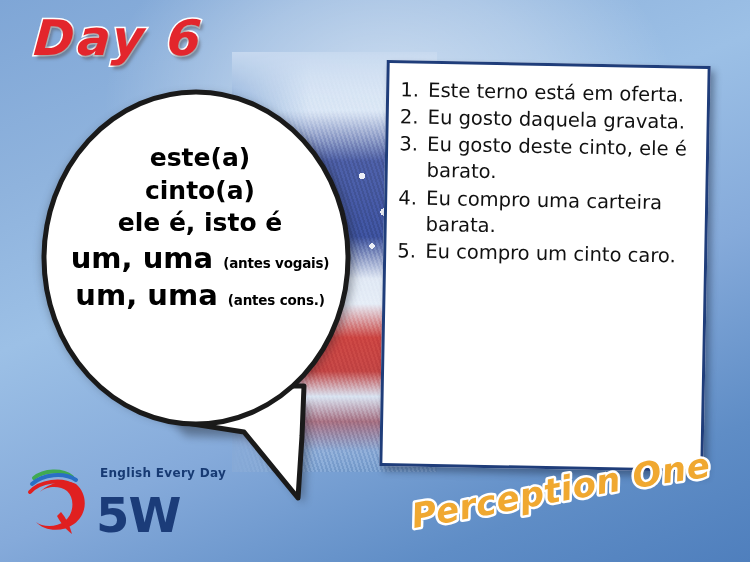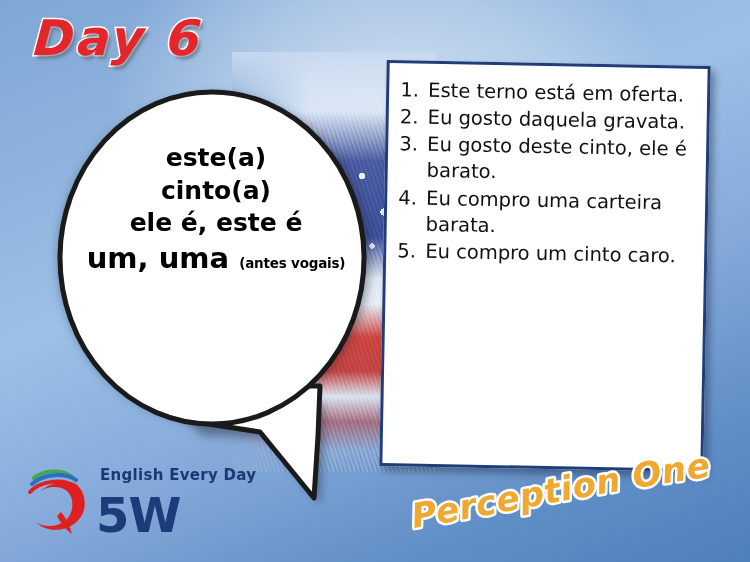--- a/index.html
+++ b/index.html
@@ -69,21 +69,21 @@
     letter-spacing:3px;
     color:#e3262c;
     -webkit-text-stroke:3px #ffffff;
     paint-order:stroke fill;
     text-shadow:3px 4px 3px rgba(90,95,105,.55);
     transform:skewX(-4deg);
     white-space:nowrap;
   }
 
   
-  #bubble-wrap{position:absolute;left:52px;top:86px;width:330px;height:420px;}
+  #bubble-wrap{position:absolute;left:36px;top:86px;width:330px;height:420px;}
   #bubble-shadow{
     position:absolute;left:6px;top:8px;width:312px;height:330px;
     background:rgba(30,35,45,.40);border-radius:50%;filter:blur(5px);
   }
   #tail-shadow{
     position:absolute;left:0;top:0;width:330px;height:420px;
     filter:blur(4px);opacity:.40;
   }
   #bubble{
     position:absolute;left:0;top:0;width:330px;height:420px;
@@ -113,21 +113,21 @@
     font-size:19.5px;color:#111;line-height:1.34;
   }
   #box ol li{margin-bottom:1px;padding-left:3px;}
 
   
   #logo{position:absolute;left:18px;top:462px;width:190px;height:84px;}
   #logo .mark{position:absolute;left:0;top:2px;width:78px;height:78px;}
   #logo .eed{
     position:absolute;left:82px;top:4px;
     font-family:"DejaVu Sans",sans-serif;
-    font-size:15px;font-weight:bold;color:#173a73;letter-spacing:.3px;
+    font-size:12px;font-weight:bold;color:#173a73;letter-spacing:.3px;
     white-space:nowrap;
   }
   #logo .fivew{
     position:absolute;left:78px;top:13px;
     font-family:"DejaVu Sans",sans-serif;
     font-size:48px;font-weight:bold;color:#1b3c79;letter-spacing:-1px;
     white-space:nowrap;line-height:1;margin-top:16px;
   }
 
   
@@ -160,22 +160,23 @@
       <path d="M118,318 L272,318 L272,356 L268,418 L214,352 L150,350 Z" fill="#1e232d"></path>
     </svg>
     <svg id="bubble" viewBox="0 0 330 420">
       <path d="M112,300 L268,300 L266,350 L262,412 L208,346 L144,336 Z" fill="#ffffff" stroke="#1a1a1a" stroke-width="5" stroke-linejoin="round"></path>
       <ellipse cx="160" cy="172" rx="152" ry="166" fill="#ffffff" stroke="#1a1a1a" stroke-width="5"></ellipse>
     </svg>
 
     <div id="bubble-text">
       <span class="l"><span>este(a)</span></span>
       <span class="l"><span>cinto(a)</span></span>
-      <span class="l"><span>ele é, este é</span></span>
+      <span class="l"><span>ele é, isto é</span></span>
       <span class="l big"><span>um, uma</span> <span class="note">(antes vogais)</span></span>
+      <span class="l big"><span>um, uma</span> <span class="note">(antes cons.)</span></span>
     </div>
   </div>
 
   <div id="box">
     <ol>
       <li>Este terno está em oferta.</li>
       <li>Eu gosto daquela gravata.</li>
       <li>Eu gosto deste cinto, ele é barato.</li>
       <li>Eu compro uma carteira barata.</li>
       <li>Eu compro um cinto caro.</li>

